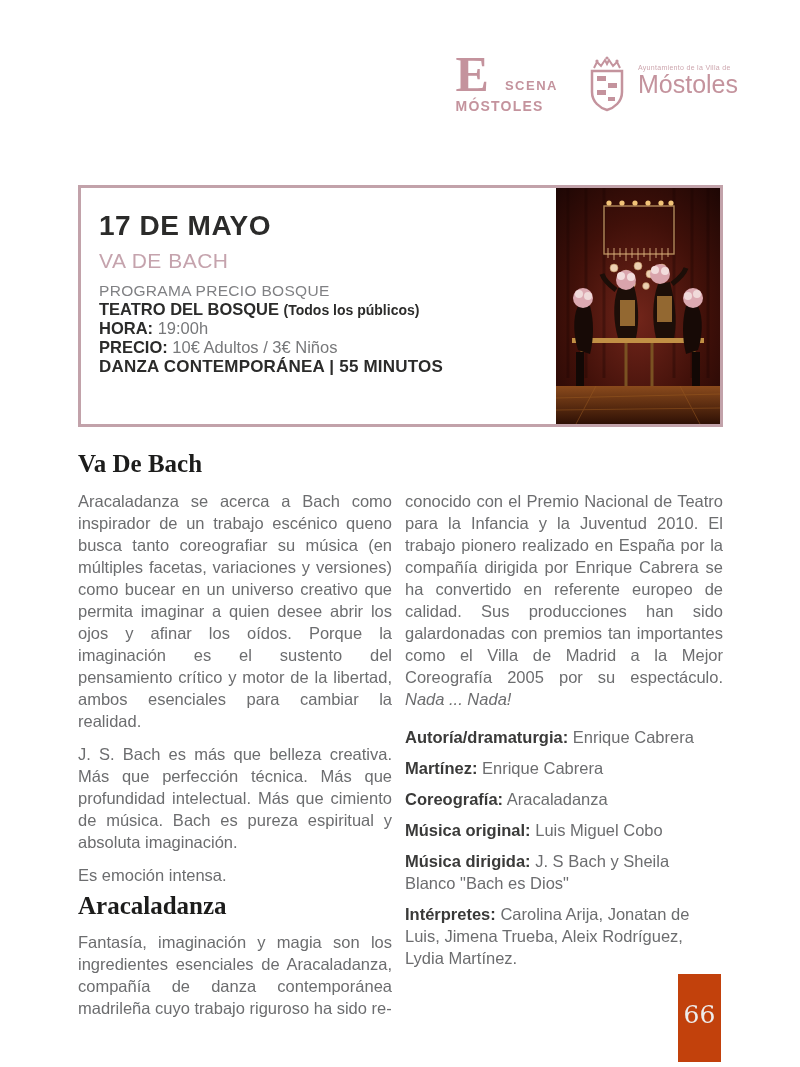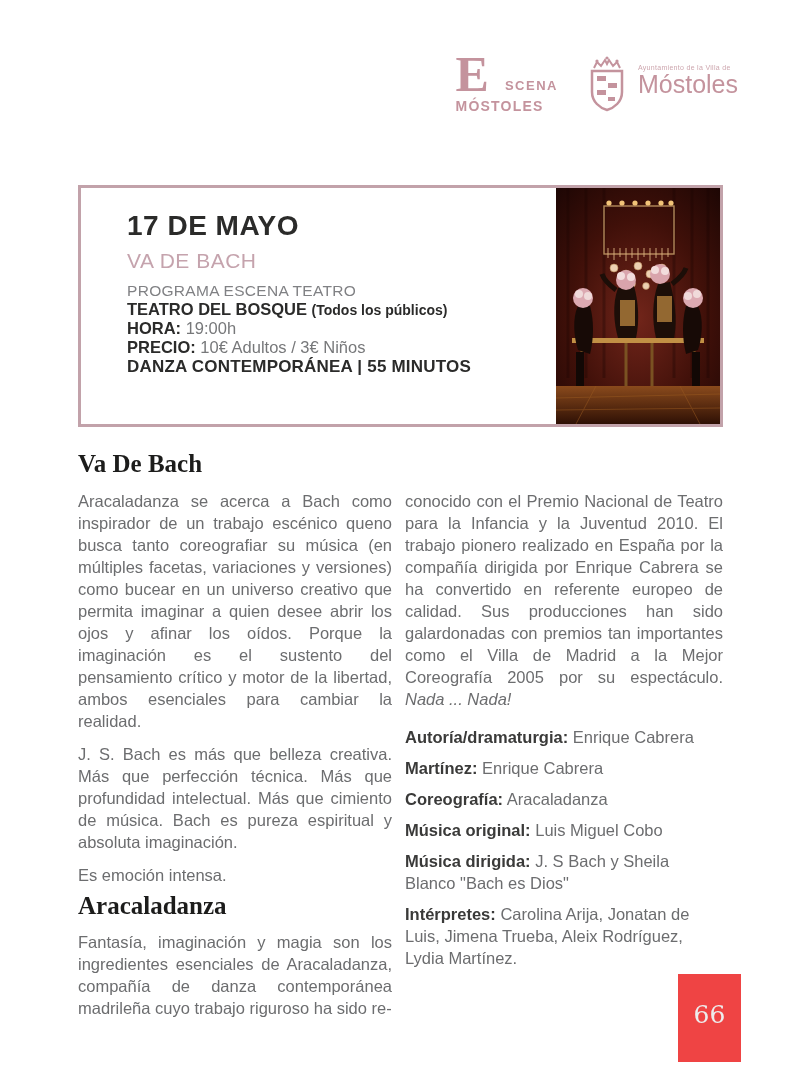--- a/index.html
+++ b/index.html
@@ -14,21 +14,21 @@
   .escena-scena{font-size:13px;font-weight:bold;letter-spacing:1.5px;margin-left:16px;margin-bottom:2px;}
   .escena-mostoles{font-size:14px;font-weight:bold;letter-spacing:1.2px;margin-top:3px;}
   .ayto{display:flex;align-items:flex-start;gap:8px;color:#c4939d;}
   .ayto-text{display:flex;flex-direction:column;margin-top:10px;}
   .ayto-small{font-size:7px;letter-spacing:0.3px;color:#cda6ae;}
   .ayto-name{font-size:25px;line-height:1.05;color:#c4939d;}
 
   
   .event-box{position:absolute;left:78px;top:185px;width:645px;height:242px;
              border:3px solid #c2a2aa;box-sizing:border-box;background:#fff;}
-  .event-text{position:absolute;left:46px;top:22px;width:430px;}
+  .event-text{position:absolute;left:18px;top:22px;width:430px;}
   .ev-date{font-size:28px;font-weight:bold;color:#2b2b2a;letter-spacing:0.5px;}
   .ev-title{font-size:21px;color:#c5a3ad;letter-spacing:0.5px;margin-top:7px;}
   .ev-program{font-size:15.5px;color:#808184;margin-top:9px;letter-spacing:0.3px;}
   .ev-line{font-size:16.5px;color:#77787a;}
   .ev-bold{font-weight:bold;color:#2b2b2a;}
   .ev-aud{font-weight:bold;font-size:14px;color:#2b2b2a;}
   .ev-genre{font-size:17px;font-weight:bold;color:#2b2b2a;letter-spacing:0.2px;}
   .event-photo{position:absolute;top:0;right:0;width:164px;height:236px;}
 
   
@@ -39,21 +39,21 @@
   h2.serif.second{margin-top:6px;}
   p.body{font-size:16.5px;line-height:22px;color:#6c6d6f;text-align:justify;margin:0 0 11px 0;}
   p.body.last{margin-bottom:6px;}
   .italic{font-style:italic;}
 
   .credits{margin-top:16px;}
   p.credit{font-size:16.5px;line-height:22px;color:#6c6d6f;margin:0 0 9px 0;text-align:left;}
   .credit-label{font-weight:bold;color:#3a3a39;}
 
   
-  .page-num{position:absolute;left:678px;top:974px;width:63px;height:88px;background:#ef4444;}
+  .page-num{position:absolute;left:678px;top:974px;width:43px;height:88px;background:#c2410c;}
   .page-num span{display:block;text-align:center;margin-top:26px;color:#ededed;
                  font-family:"DejaVu Serif",serif;font-size:25px;}
 </style>
 </head>
 <body>
 
 <div class="page">
 
   <div class="logos">
     <div class="escena">
@@ -81,21 +81,21 @@
         <span class="ayto-small">Ayuntamiento de la Villa de</span>
         <span class="ayto-name">Móstoles</span>
       </div>
     </div>
   </div>
 
   <div class="event-box">
     <div class="event-text">
       <div class="ev-date">17 DE MAYO</div>
       <div class="ev-title">VA DE BACH</div>
-      <div class="ev-program">PROGRAMA ESCENA TEATRO</div>
+      <div class="ev-program">PROGRAMA PRECIO BOSQUE</div>
       <div class="ev-line">
         <span class="ev-bold">TEATRO DEL BOSQUE</span>
         <span class="ev-aud">(Todos los públicos)</span>
       </div>
       <div class="ev-line">
         <span class="ev-bold">HORA:</span>
         <span>19:00h</span>
       </div>
       <div class="ev-line">
         <span class="ev-bold">PRECIO:</span>

